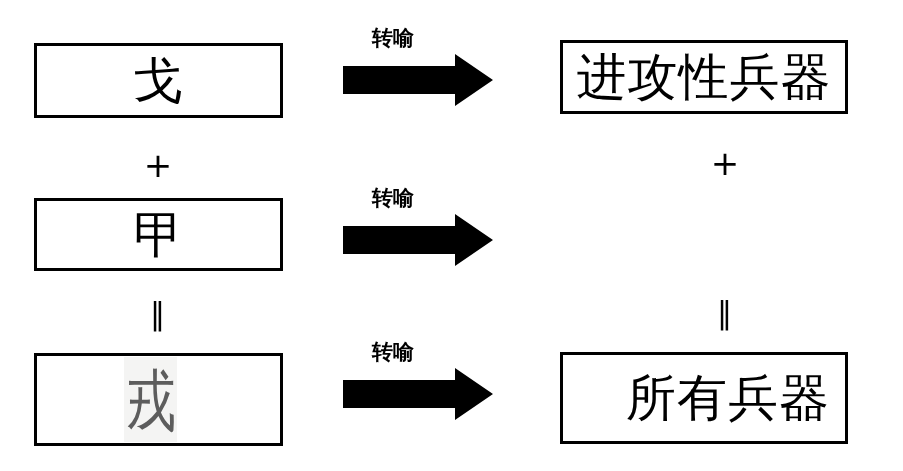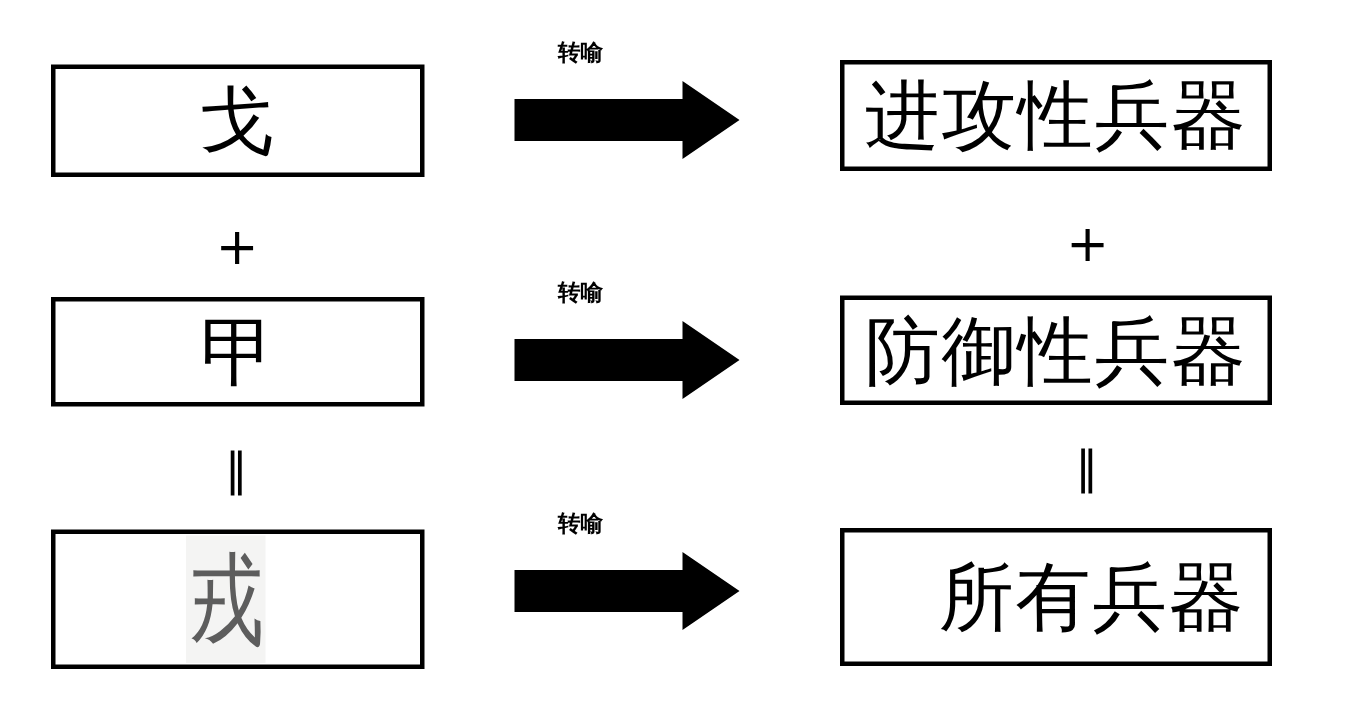--- a/index.html
+++ b/index.html
@@ -102,21 +102,21 @@
   }
   .arrow-a1 { left: 338px; top: 28px; }
   .arrow-a2 { left: 338px; top: 188px; }
   .arrow-a3 { left: 338px; top: 342px; }
 
   .arrow-label {
     position: absolute;
     left: 34px;
     top: 0px;
     font-family: "DejaVu Sans", "Liberation Sans", sans-serif;
-    font-size: 15px;
+    font-size: 21px;
     font-weight: bold;
     color: #000000;
     letter-spacing: 0px;
     line-height: 1;
     white-space: nowrap;
     z-index: 2;
   }
   .arrow-svg {
     position: absolute;
     left: 0px;
@@ -152,23 +152,20 @@
     <span class="glyph glyph-single">甲</span>
   </div>
 
   <div class="arrow-unit arrow-a2">
     <span class="arrow-label">转喻</span>
     <svg class="arrow-svg" viewBox="0 0 160 52" preserveAspectRatio="none">
       <polygon points="5,12 117,12 117,0 155,26 117,52 117,40 5,40" fill="#000000"></polygon>
     </svg>
   </div>
 
-  <div class="box box-right row2">
-    <span class="glyph glyph-phrase">防御性兵器</span>
-  </div>
 
   <div class="sep sep-equal sep-l-eq">‖</div>
   <div class="sep sep-equal sep-r-eq">‖</div>
 
   <div class="box box-left row3"></div>
   <div class="seal-wrap">
     <span class="seal-glyph">戎</span>
   </div>
 
   <div class="arrow-unit arrow-a3">

